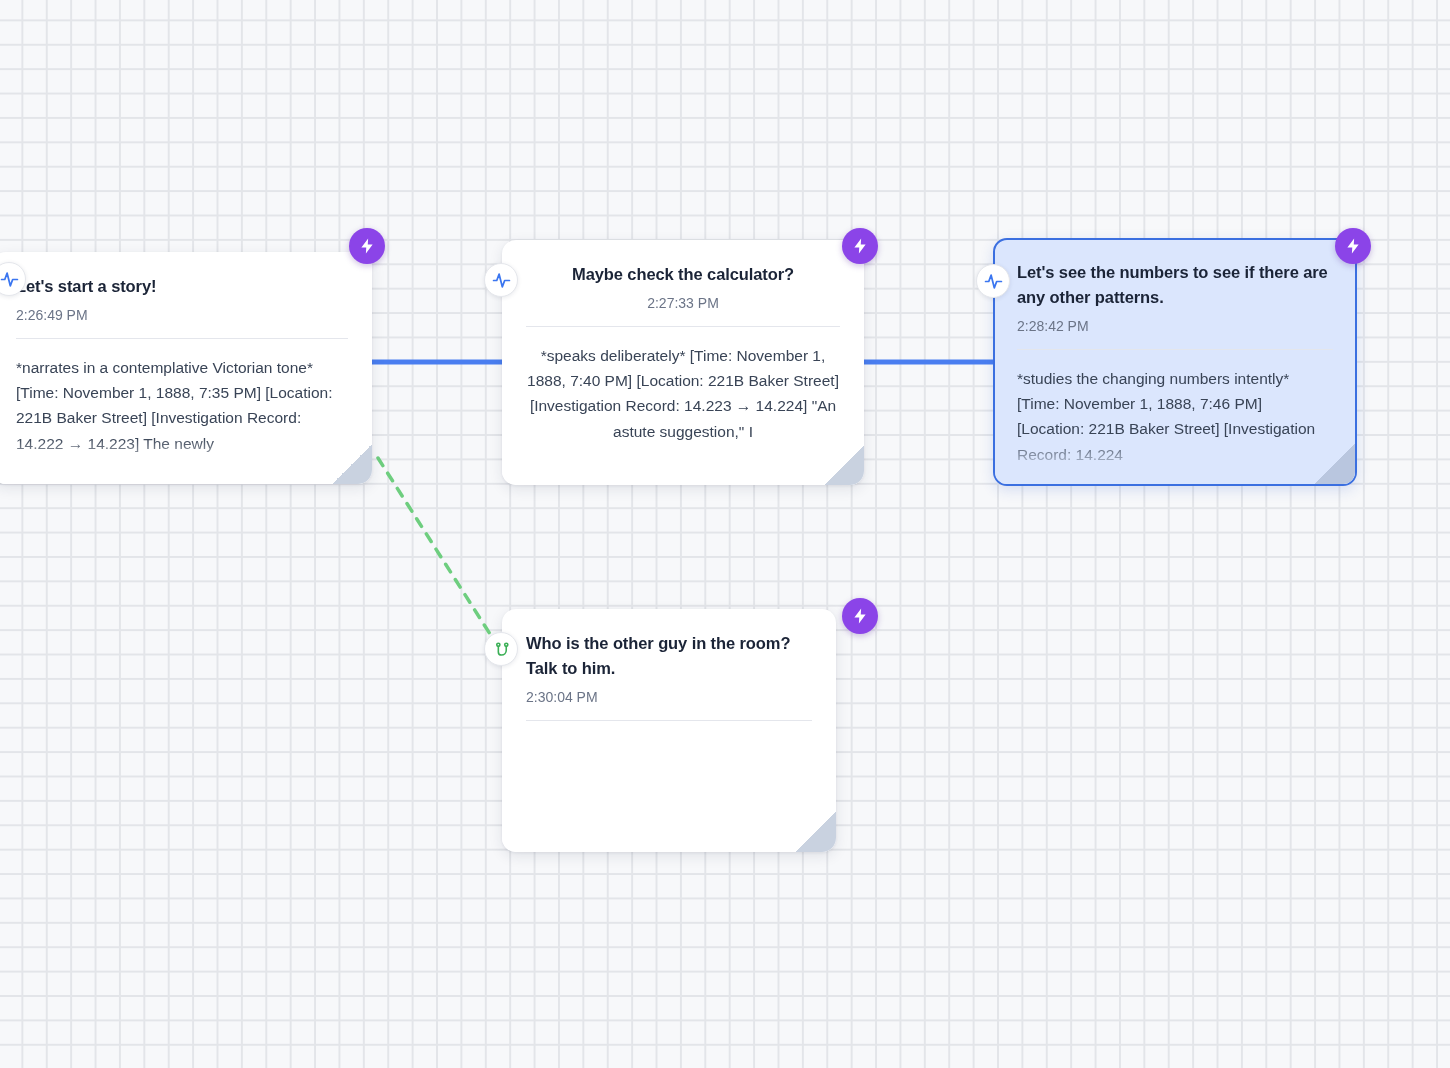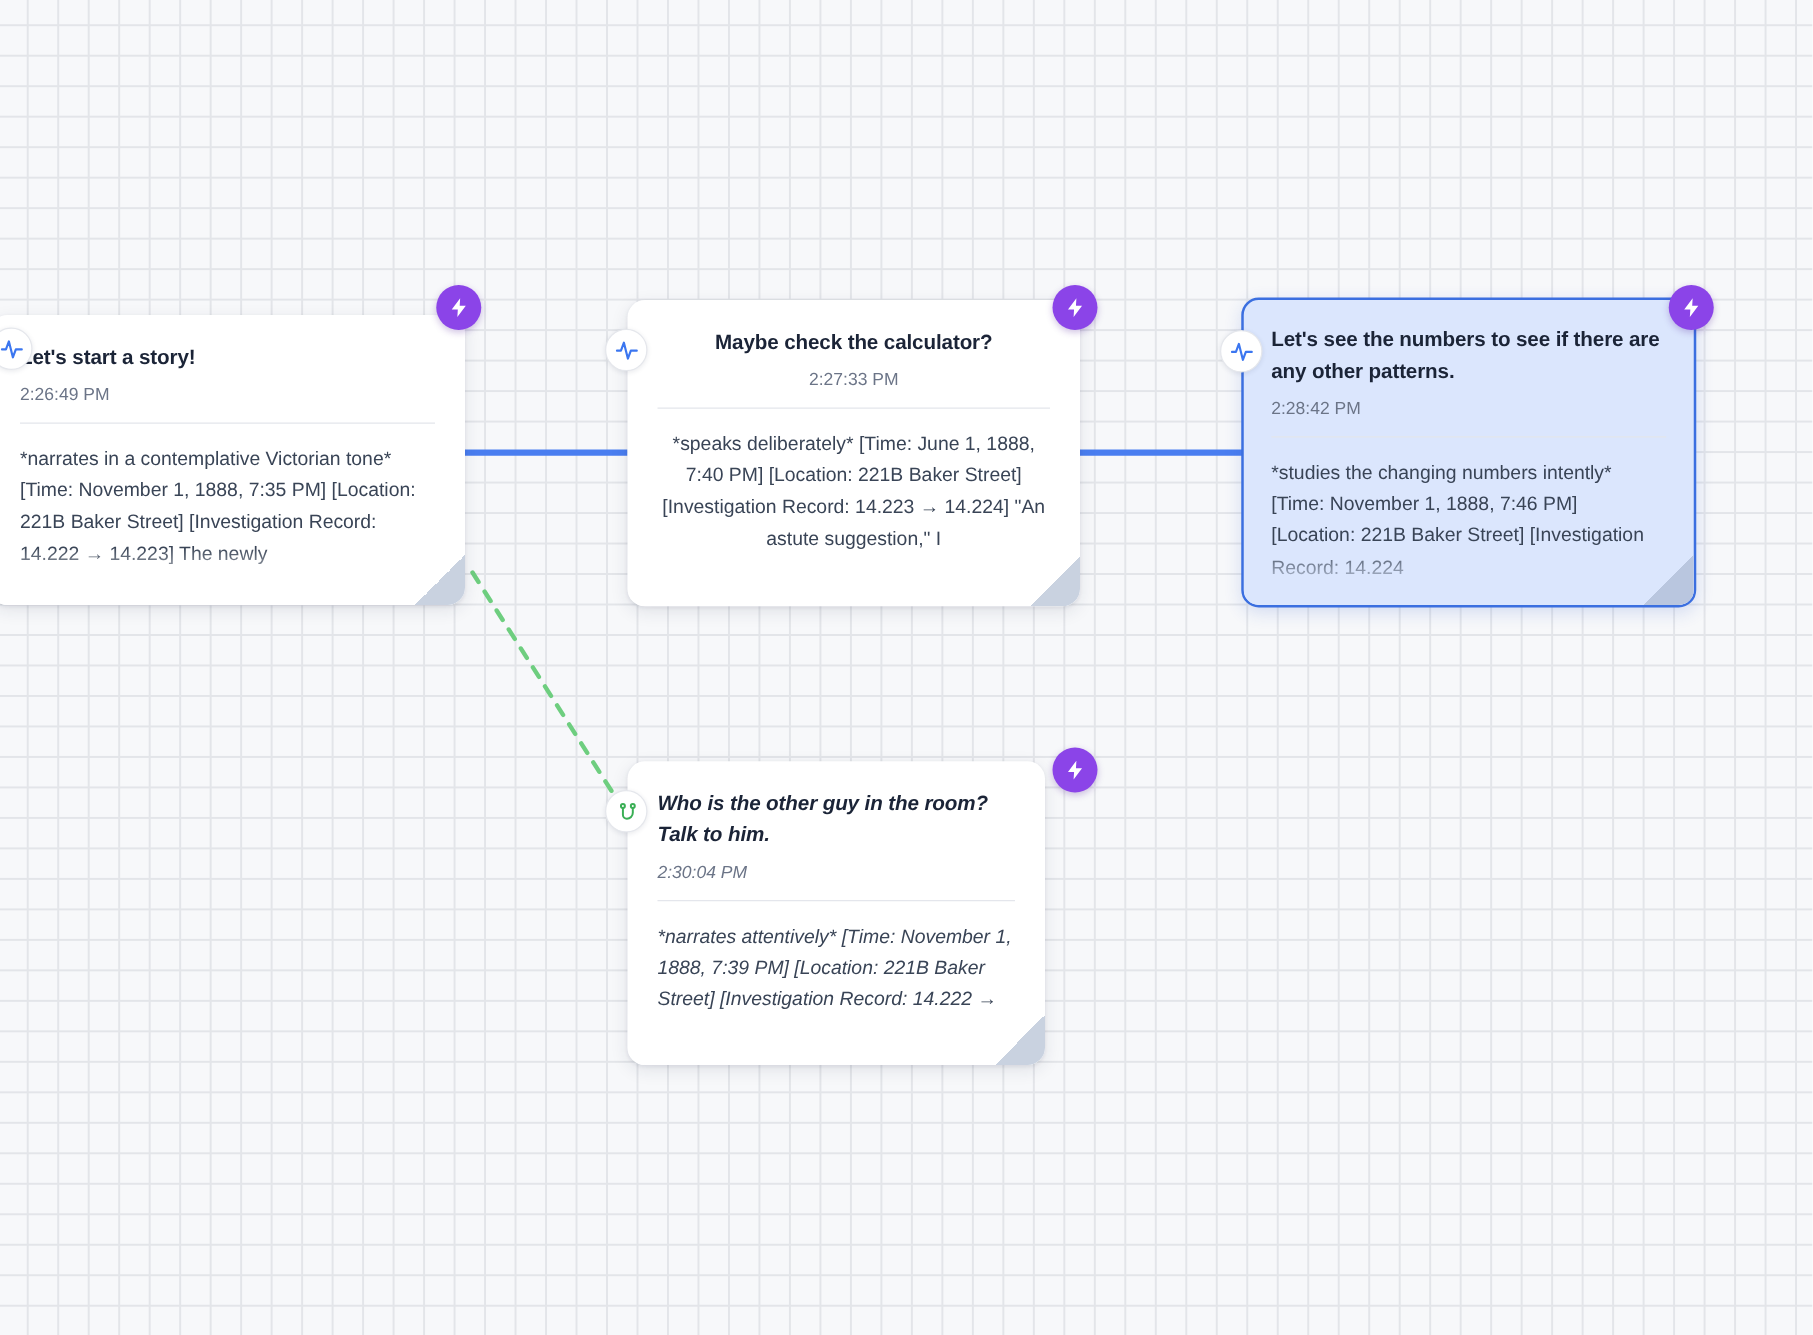--- a/index.html
+++ b/index.html
@@ -129,21 +129,21 @@
   <div class="bolt-badge" style="left:349px; top:228px;">
     <svg width="18" height="18" viewBox="0 0 24 24" fill="#ffffff">
         <polygon points="13.5 2 4.5 14 11 14 10.5 22 19.5 10 13 10"></polygon>
       </svg>
   </div>
 
   <div class="node" id="n2" style="left:502px; top:240px; width:362px; height:245px;text-align:center;">
     <div class="node-title">Maybe check the calculator?</div>
     <div class="node-time">2:27:33 PM</div>
     <div class="divider"></div>
-    <div class="node-body">*speaks deliberately* [Time: June 1, 1888, 7:40 PM] [Location: 221B Baker Street] [Investigation Record: 14.223 → 14.224] "An astute suggestion," I</div>
+    <div class="node-body">*speaks deliberately* [Time: November 1, 1888, 7:40 PM] [Location: 221B Baker Street] [Investigation Record: 14.223 → 14.224] "An astute suggestion," I</div>
     <div class="fade"></div>
     <div class="corner-fold"></div>
   </div>
   <div class="handle" style="left:484px; top:263px;">
     <svg width="19" height="19" viewBox="0 0 24 24" fill="none" stroke="#3b76f0" stroke-width="2.2" stroke-linecap="round" stroke-linejoin="round">
         <polyline points="2 12 6 12 9 4 13 20 16 12 22 12"></polyline>
       </svg>
   </div>
   <div class="bolt-badge" style="left:842px; top:228px;">
     <svg width="18" height="18" viewBox="0 0 24 24" fill="#ffffff">
@@ -163,25 +163,24 @@
     <svg width="19" height="19" viewBox="0 0 24 24" fill="none" stroke="#3b76f0" stroke-width="2.2" stroke-linecap="round" stroke-linejoin="round">
         <polyline points="2 12 6 12 9 4 13 20 16 12 22 12"></polyline>
       </svg>
   </div>
   <div class="bolt-badge" style="left:1335px; top:228px;">
     <svg width="18" height="18" viewBox="0 0 24 24" fill="#ffffff">
         <polygon points="13.5 2 4.5 14 11 14 10.5 22 19.5 10 13 10"></polygon>
       </svg>
   </div>
 
-  <div class="node" id="n4" style="left:502px; top:609px; width:334px; height:243px;font-style:italic;">
+  <div class="node" id="n4" style="left:502px; top:609px; width:334px; height:243px;">
     <div class="node-title">Who is the other guy in the room? Talk to him.</div>
     <div class="node-time">2:30:04 PM</div>
     <div class="divider"></div>
-    <div class="node-body">*narrates attentively* [Time: November 1, 1888, 7:39 PM] [Location: 221B Baker Street] [Investigation Record: 14.222 →</div>
     <div class="fade"></div>
     <div class="corner-fold"></div>
   </div>
   <div class="handle" style="left:484px; top:632px;">
     <svg width="19" height="19" viewBox="0 0 24 24" fill="none" stroke="#3aaf55" stroke-width="2" stroke-linecap="round" stroke-linejoin="round">
         <circle cx="8" cy="6" r="2"></circle>
         <circle cx="18" cy="6" r="2"></circle>
         <path d="M8 8 v7 a4 4 0 0 0 4 4 h0 a6 6 0 0 0 6 -6 V8"></path>
       </svg>
   </div>

